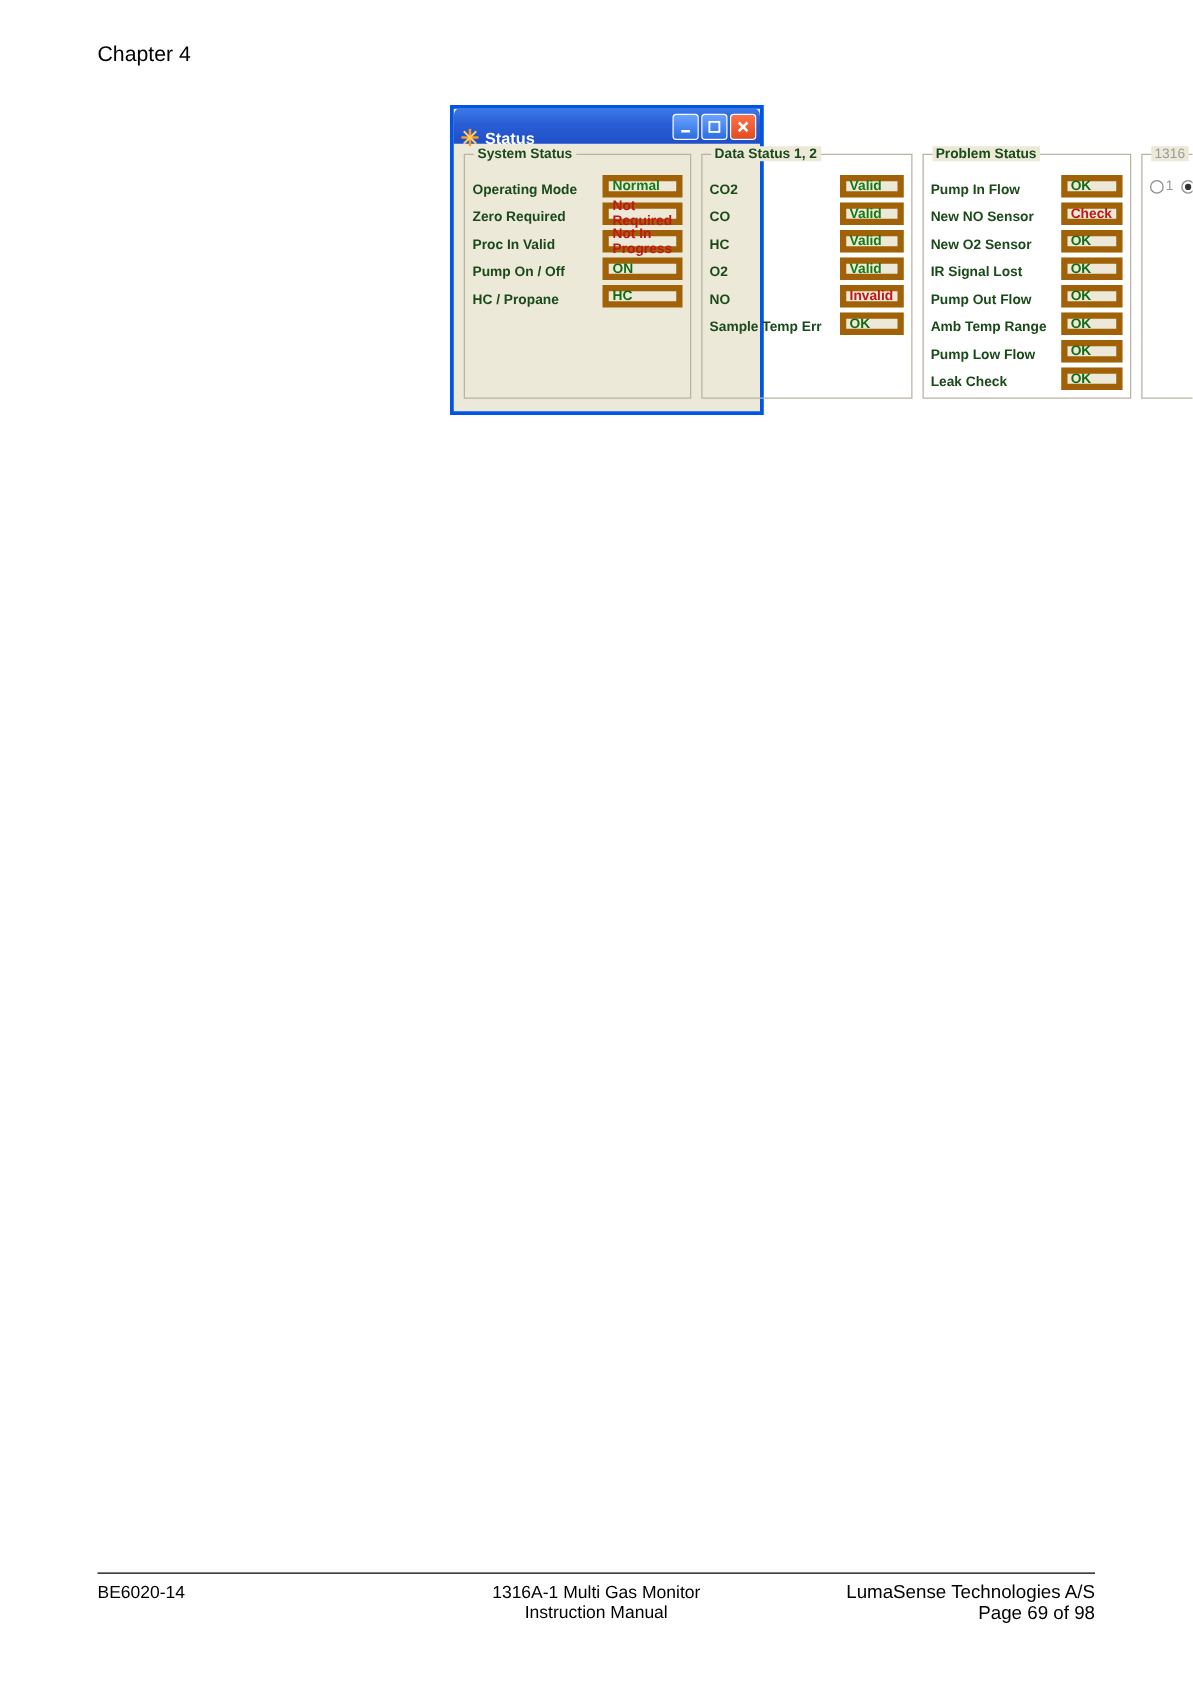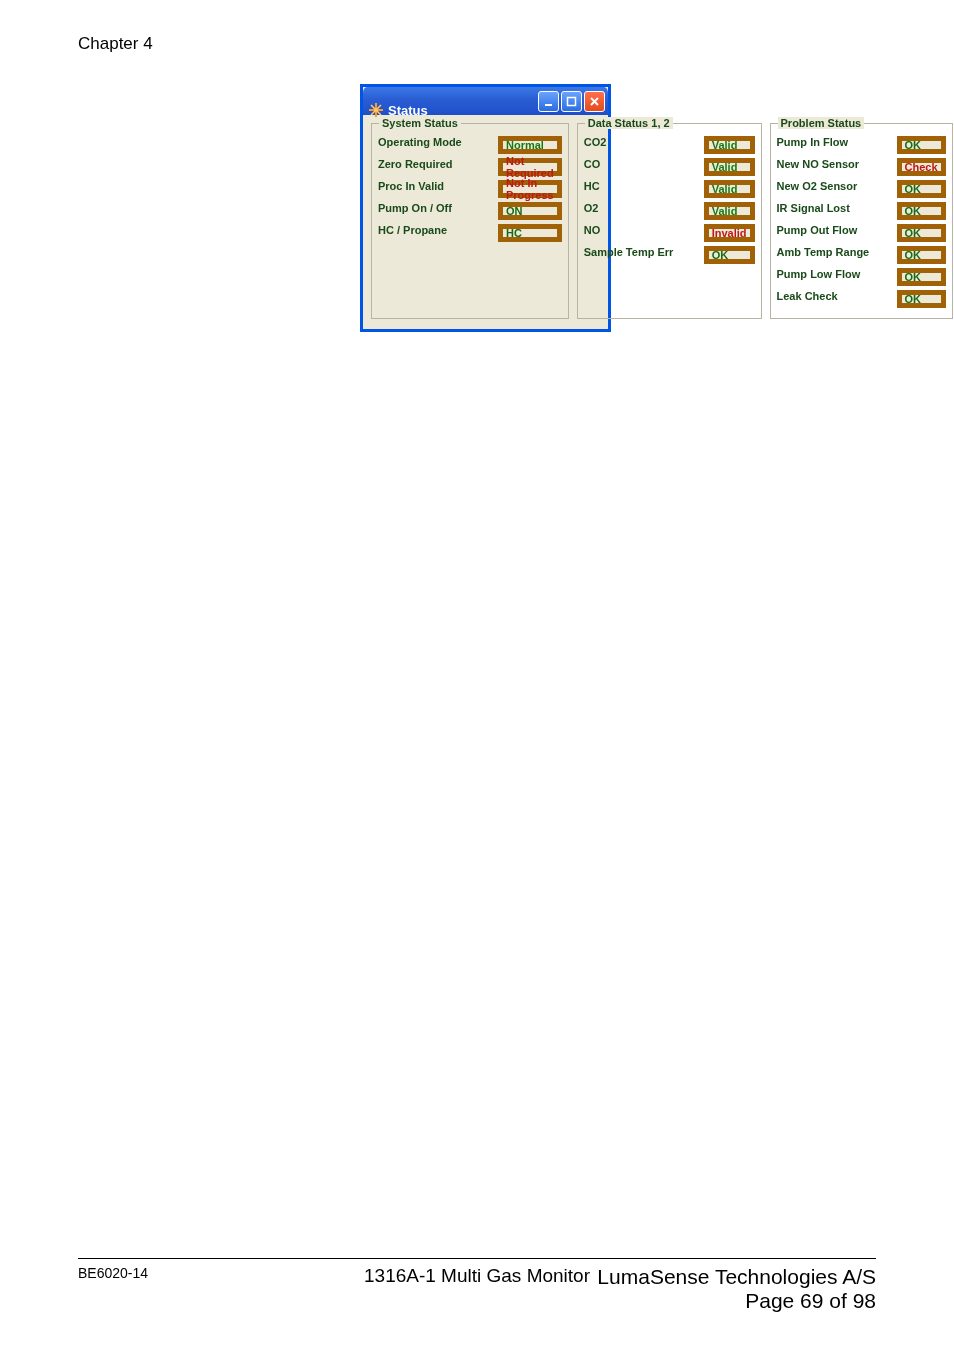--- a/index.html
+++ b/index.html
@@ -1,40 +1,40 @@
 <!DOCTYPE html>
 <html><head>
 <meta charset="utf-8">
 <style>
   * { box-sizing: border-box; margin: 0; padding: 0; }
   html, body { width: 954px; height: 1350px; font-family: Verdana, Geneva, sans-serif; background: #fff; color: #000; }
   .page { position: relative; width: 954px; height: 1304px; }
   .chapter { position: absolute; top: 34px; left: 78px; font-size: 17px; color: #000; }
   .footer-line { position: absolute; left: 78px; right: 78px; top: 1258px; border-top: 1px solid #000; height: 0; }
   .footer-left { position: absolute; left: 78px; top: 1265px; font-size: 14px; }
-  .footer-center { position: absolute; left: 0; right: 0; top: 1265px; text-align: center; font-size: 19px; }
+  .footer-center { position: absolute; left: 0; right: 0; top: 1265px; text-align: center; font-size: 14px; }
   .footer-center .l2 { display: block; }
-  .footer-right { position: absolute; right: 78px; top: 1265px; font-size: 21px; text-align: right; }
+  .footer-right { position: absolute; right: 78px; top: 1265px; font-size: 15px; text-align: right; }
 
   .win { position: absolute; left: 360px; top: 84px; width: 251px; border: 3px solid #0055e5; background: #ece9d8; font-family: Tahoma, Arial, sans-serif; }
   .titlebar { height: 28px; background: linear-gradient(to bottom, #3a79e6 0%, #2a5dd4 45%, #1e4fc9 100%); display: flex; align-items: center; justify-content: space-between; padding: 0 3px 0 6px; border-top-left-radius: 4px 6px; border-top-right-radius: 4px 6px; }
   .titlebar-left { display: flex; align-items: center; gap: 5px; margin-top: 18px; }
   .app-icon svg { display: block; }
   .title-text { color: #fff; font-weight: bold; font-size: 13px; }
   .winbtns { display: flex; gap: 2px; }
   .winbtn { width: 21px; height: 21px; border: 1px solid #fff; border-radius: 3px; display: flex; align-items: center; justify-content: center; cursor: default; }
   .winbtn.min, .winbtn.max { background: linear-gradient(to bottom, #6aa3ff, #2a6de0); }
   .winbtn.close { background: linear-gradient(to bottom, #ff704a, #e24b1e); }
   .winbtn svg { display: block; }
 
   .client { padding: 8px 8px 10px 8px; display: flex; flex-direction: row; gap: 8px; }
   .groupbox { border: 1px solid #b8b4a3; position: relative; padding: 12px 6px 6px 6px; }
   .groupbox .legend { position: absolute; top: -7px; left: 7px; background: #ece9d8; padding: 0 3px; font-size: 11px; color: #1a4a1a; font-weight: bold; }
   .legend.muted { color: #9a9a9a; font-weight: normal; }
-  .row { display: flex; align-items: flex-start; height: 22px; gap: 20px; }
+  .row { display: flex; align-items: flex-end; height: 22px; gap: 4px; }
   .row .label { width: 100px; font-size: 11px; color: #1a4a1a; font-weight: bold; white-space: nowrap; }
   .valuebox { flex: 1; height: 18px; border: 5px solid #a16207; background: #ece9d8; display: flex; align-items: center; padding: 0 3px; font-size: 11px; font-weight: bold; }
   .v-green { color: #157a15; }
   .v-red   { color: #c21616; }
   .v-dark  { color: #136b13; }
 
   .radiogrp { display: flex; align-items: center; gap: 6px; height: 26px; }
   .radio { display: flex; align-items: center; gap: 2px; font-size: 11px; color: #9a9a9a; }
   .radio .circle { width: 11px; height: 11px; border: 1px solid #8c8c8c; border-radius: 50%; background: #fff; display: flex; align-items: center; justify-content: center; }
   .radio.selected .circle::after { content: ""; width: 5px; height: 5px; background: #333; border-radius: 50%; display: block; }
@@ -194,19 +194,20 @@
           </div>
       </div>
 
     </div>
   </div>
 
   <div class="footer-line"></div>
   <div class="footer-left">BE6020-14</div>
   <div class="footer-center">
     <span>1316A-1 Multi Gas Monitor</span>
+    <span class="l2">Instruction Manual</span>
   </div>
   <div class="footer-right">
     <span>LumaSense Technologies A/S</span><br>
     <span>Page 69 of 98</span>
   </div>
 
 </div>
 
 </body></html>

